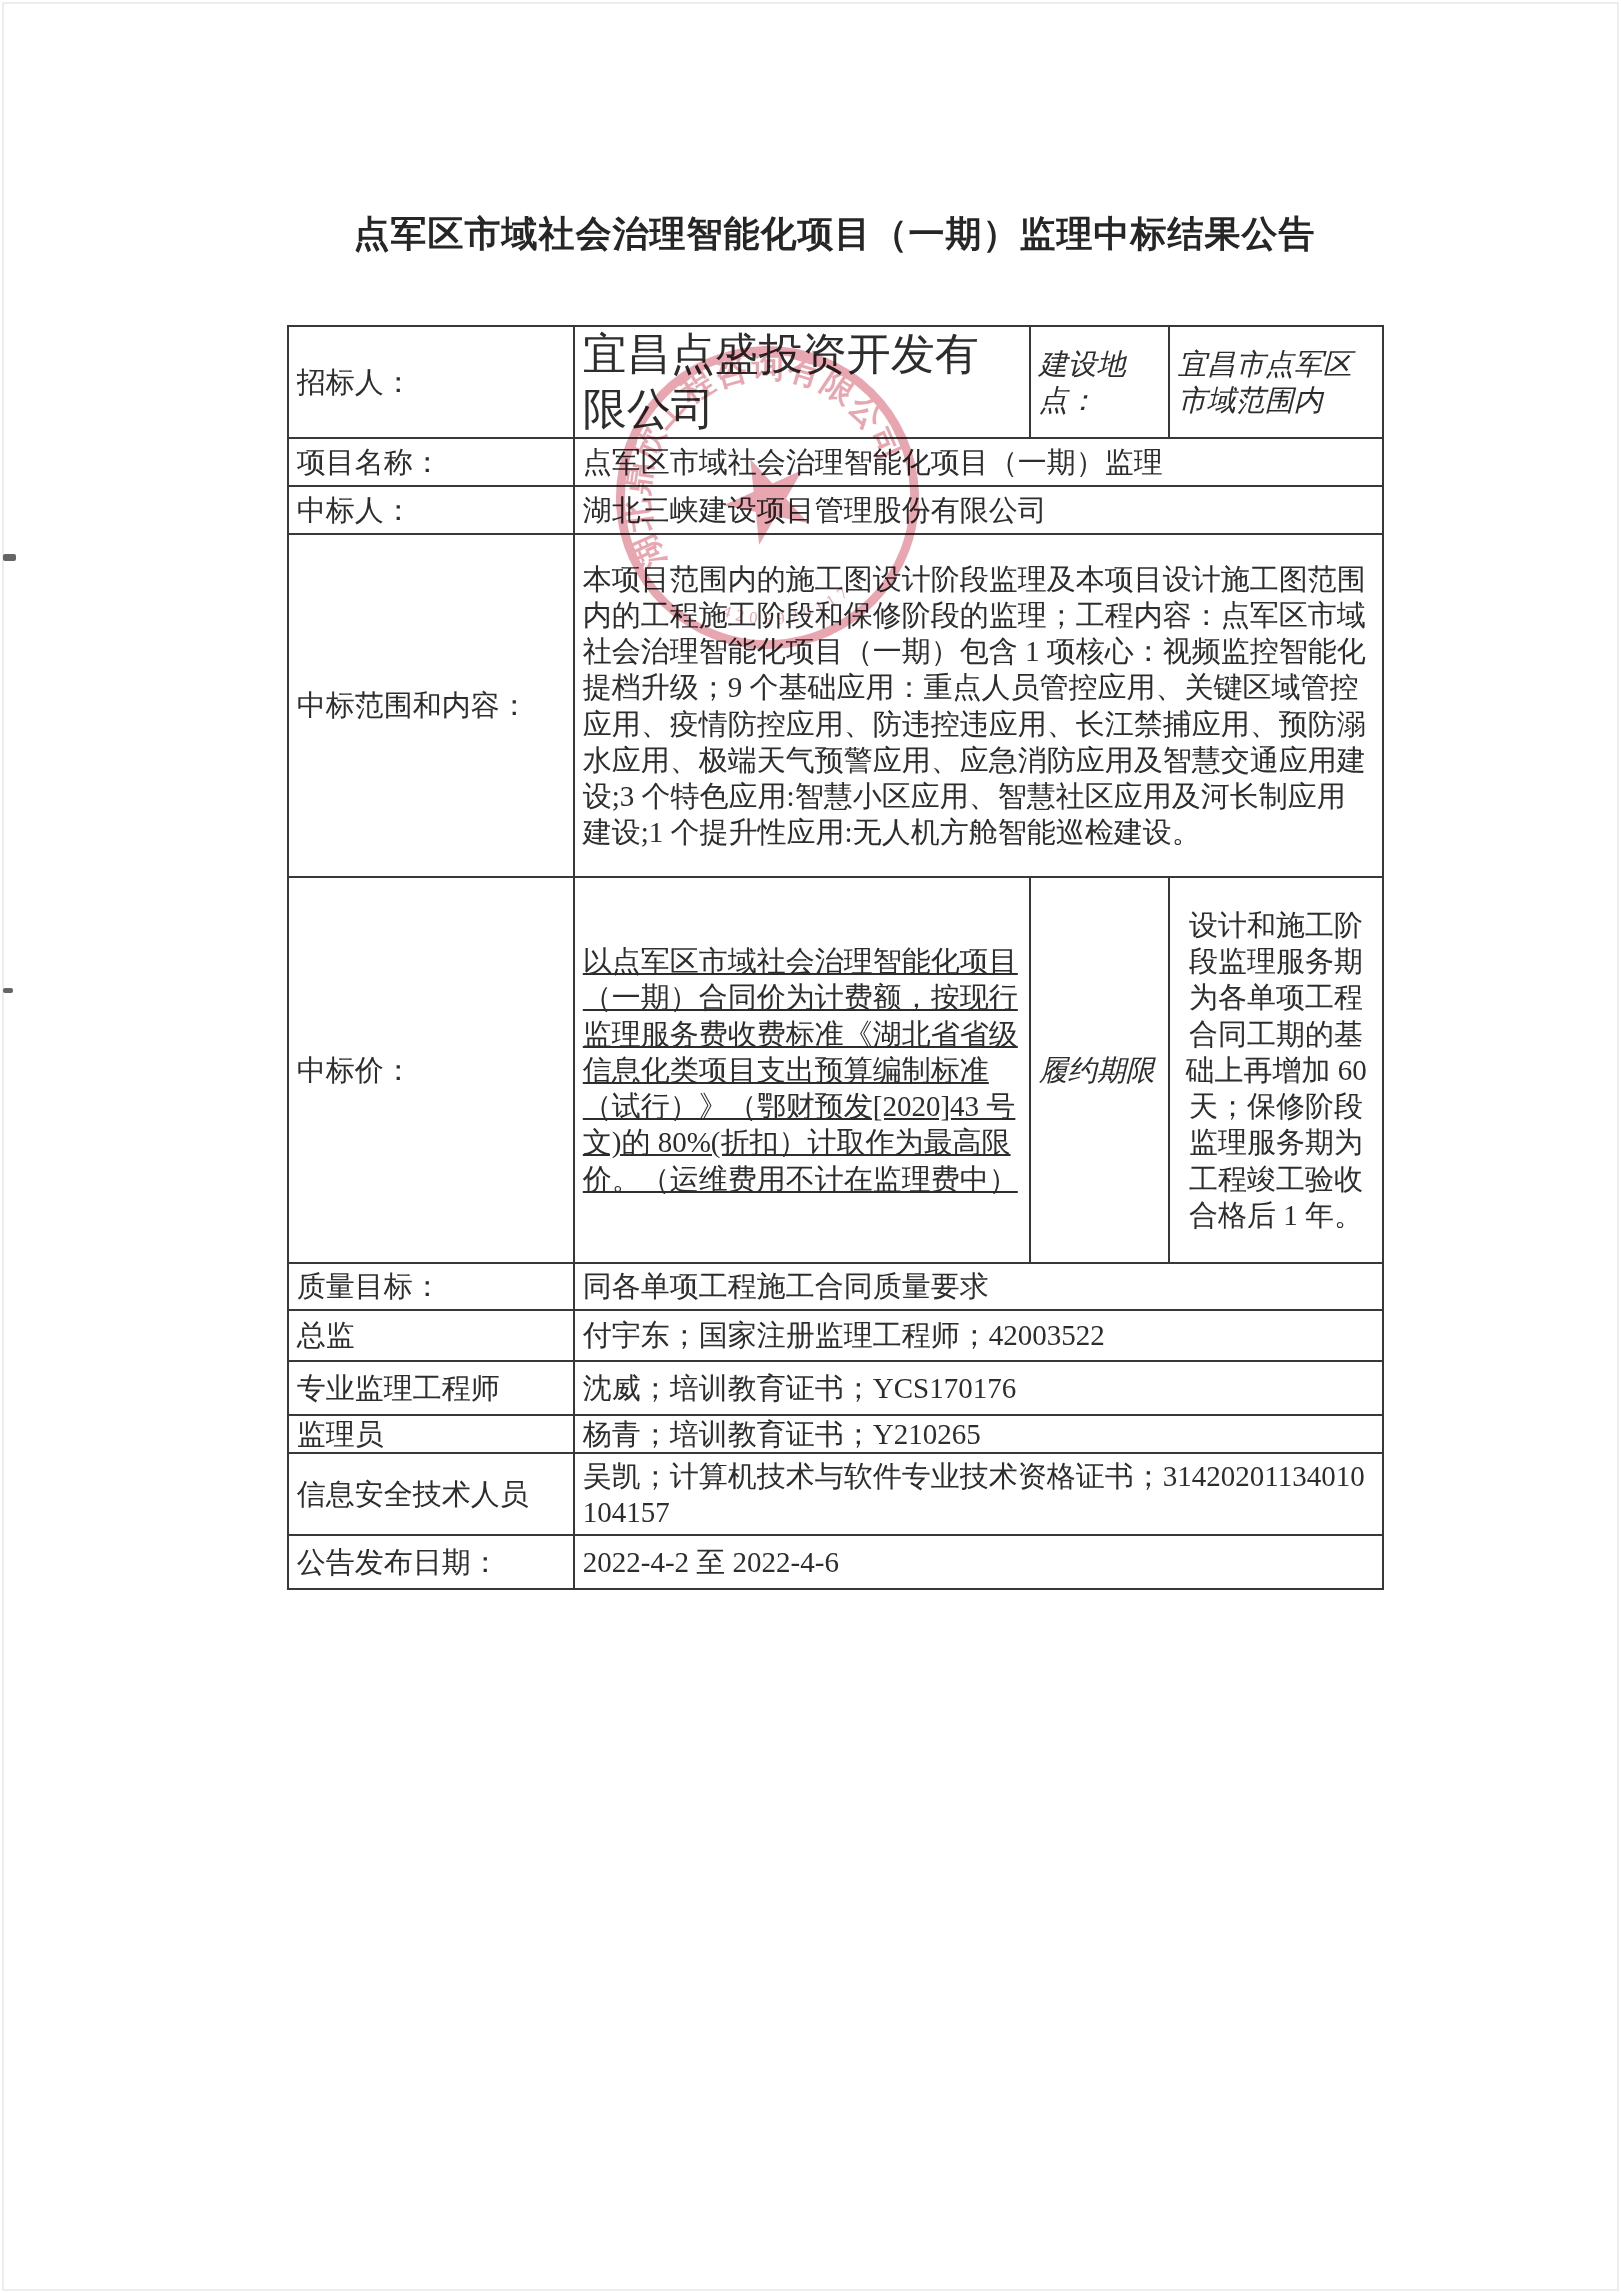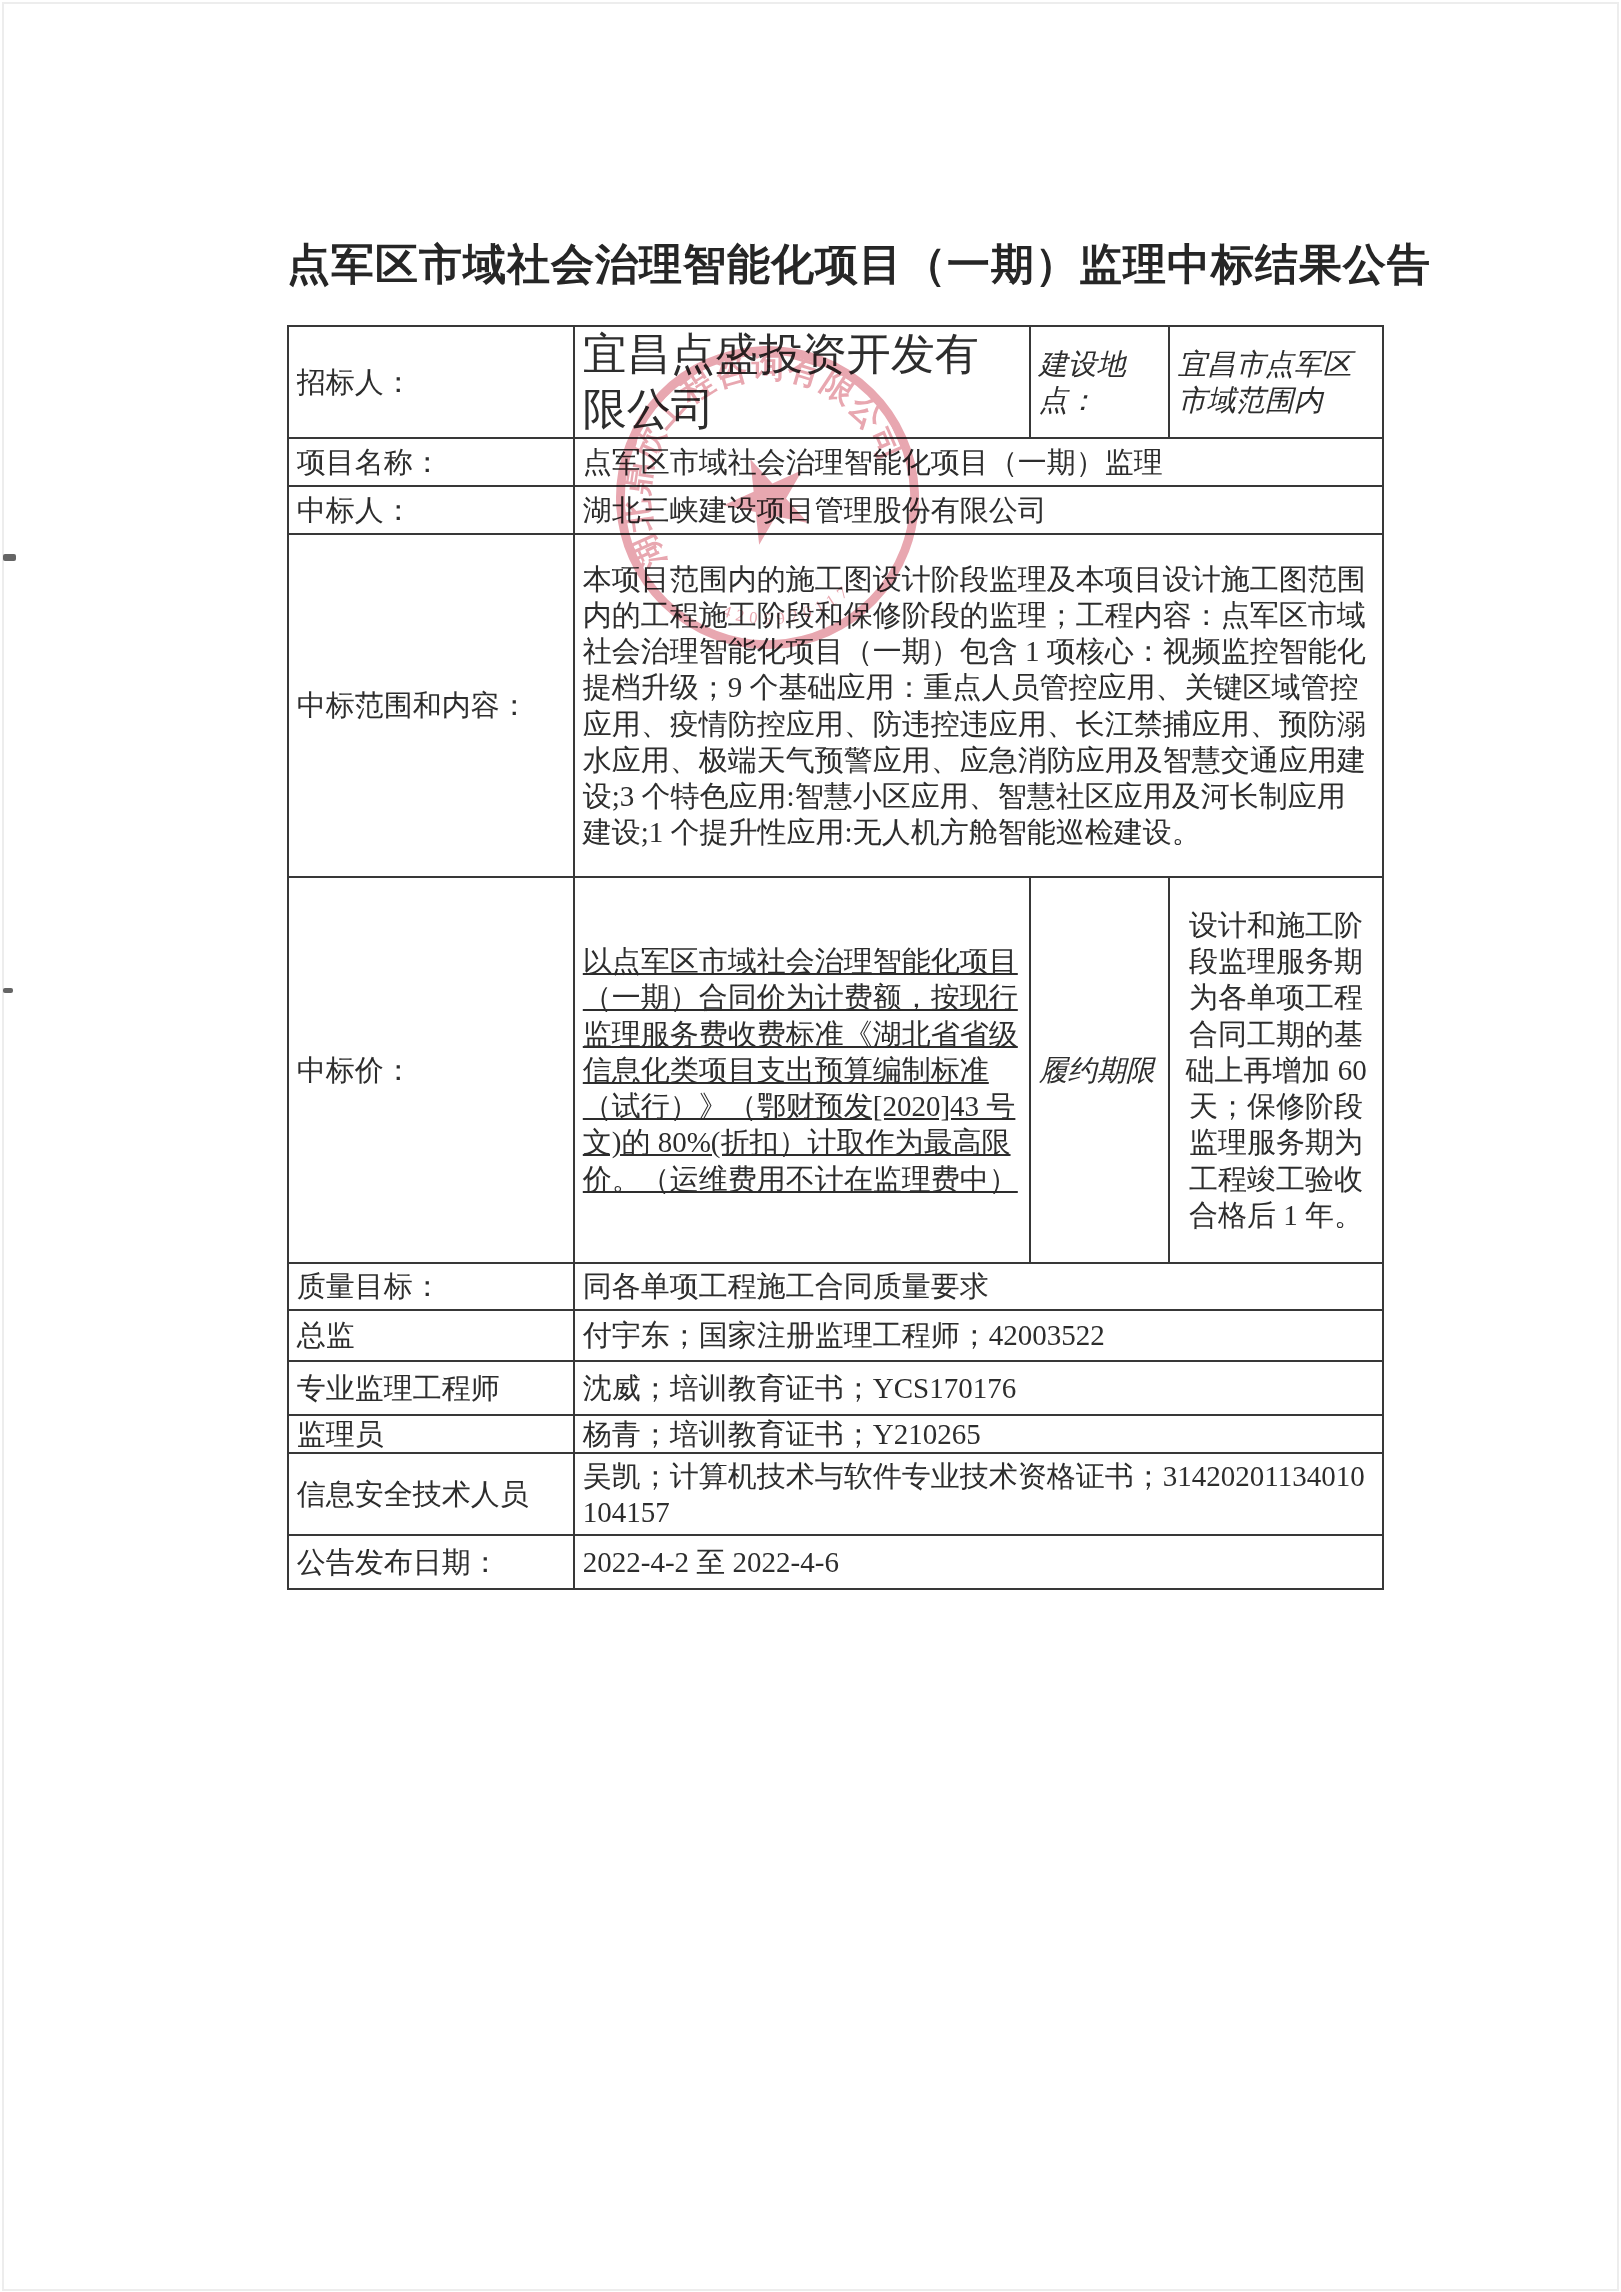--- a/index.html
+++ b/index.html
@@ -6,22 +6,22 @@
   body{
     width:1621px;height:2293px;position:relative;background:#ffffff;
     font-family:"Liberation Serif","DejaVu Serif",serif;color:#2d2d2d;
     overflow:hidden;
   }
   .page-edge{
     position:absolute;left:2px;top:2px;right:2px;bottom:2px;
     border:2px solid #ededed;pointer-events:none;
   }
   .doc-title{
-    position:absolute;left:287px;top:236px;width:1095px;
-    text-align:center;font-size:43px;font-weight:700;color:#262626;
+    position:absolute;left:287px;top:210px;width:1095px;
+    text-align:center;font-size:36px;font-weight:700;color:#262626;
     letter-spacing:1px;white-space:nowrap;
   }
   table.result{
     position:absolute;left:287px;top:325px;width:1095px;
     border-collapse:collapse;table-layout:fixed;
     border:2.9px solid #2f2f2f;
   }
   table.result td{
     border:2px solid #383838;font-size:29px;line-height:1.25;
     padding:0 7.8px;vertical-align:middle;color:#2d2d2d;

